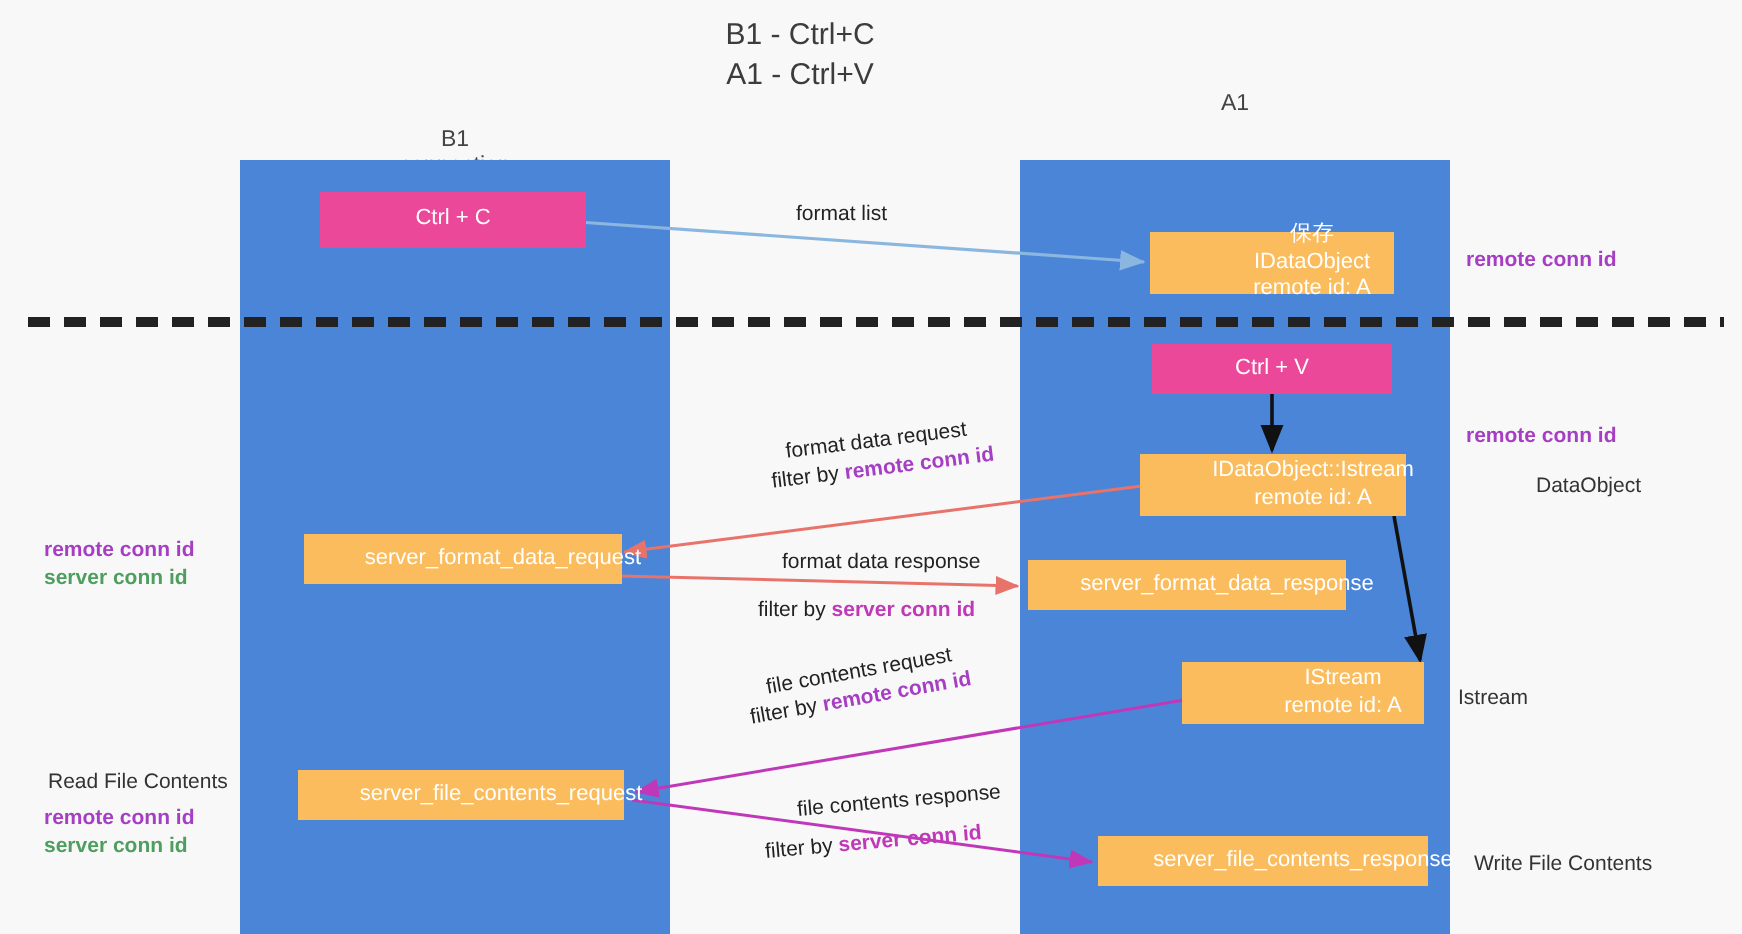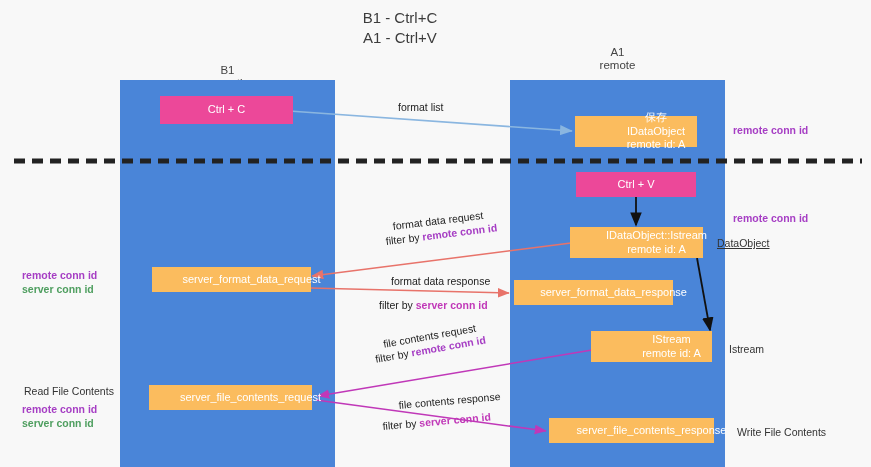--- a/index.html
+++ b/index.html
@@ -56,21 +56,20 @@
     <div>B1 - Ctrl+C</div>
     <div>A1 - Ctrl+V</div>
   </div>
 
   <div class="lane-head" id="head-b1">
     <div>B1</div>
     <div>connection</div>
   </div>
   <div class="lane-head" id="head-a1">
     <div>A1</div>
-    <div>remote</div>
   </div>
 
   <div class="lane" id="lane-b1"></div>
   <div class="lane" id="lane-a1"></div>
 
   <svg class="overlay">
     <defs>
       <marker id="ah-blue" markerWidth="9" markerHeight="9" refX="7.5" refY="3.2" orient="auto">
         <path d="M0,0 L8,3.2 L0,6.4 z" fill="#8ab6e0"></path>
       </marker>
@@ -177,19 +176,19 @@
   </div>
 
   <div class="note" style="left:733px;top:123px;">
     <div class="purple">remote conn id</div>
   </div>
 
   <div class="note" style="left:733px;top:211px;">
     <div class="purple">remote conn id</div>
   </div>
 
-  <div class="note note-right" style="left:717px;top:236px;text-decoration:underline;">DataObject</div>
+  <div class="note note-right" style="left:768px;top:236px;">DataObject</div>
 
   <div class="note note-right" style="left:729px;top:342px;">Istream</div>
 
   <div class="note note-right" style="left:737px;top:425px;">Write File Contents</div>
 
 </div>
 
 </body></html>

